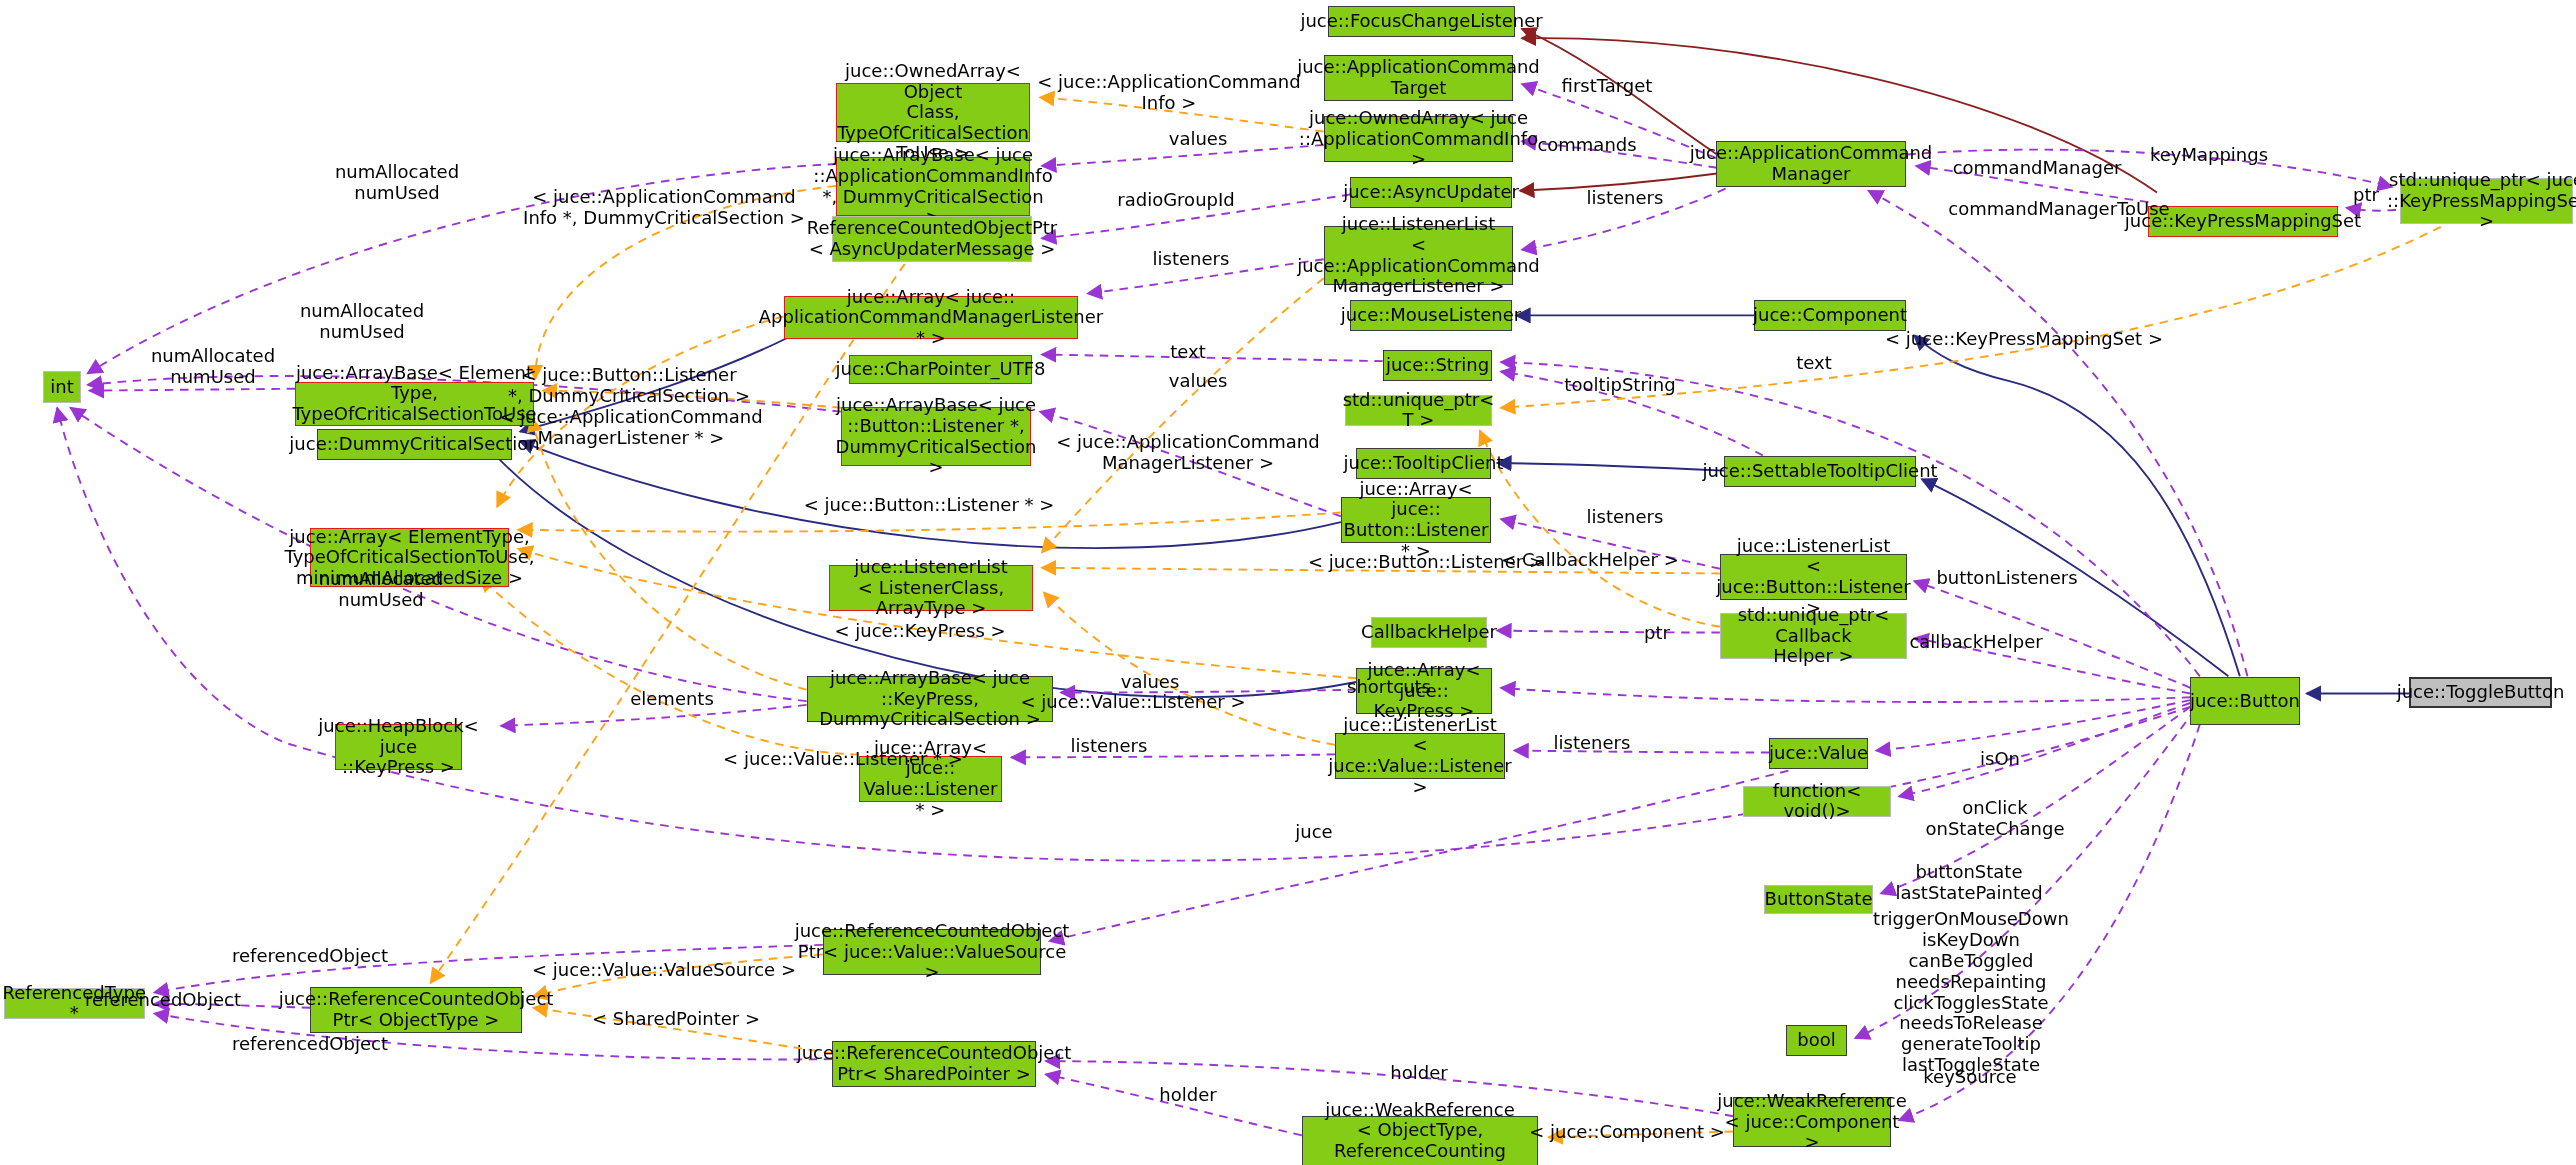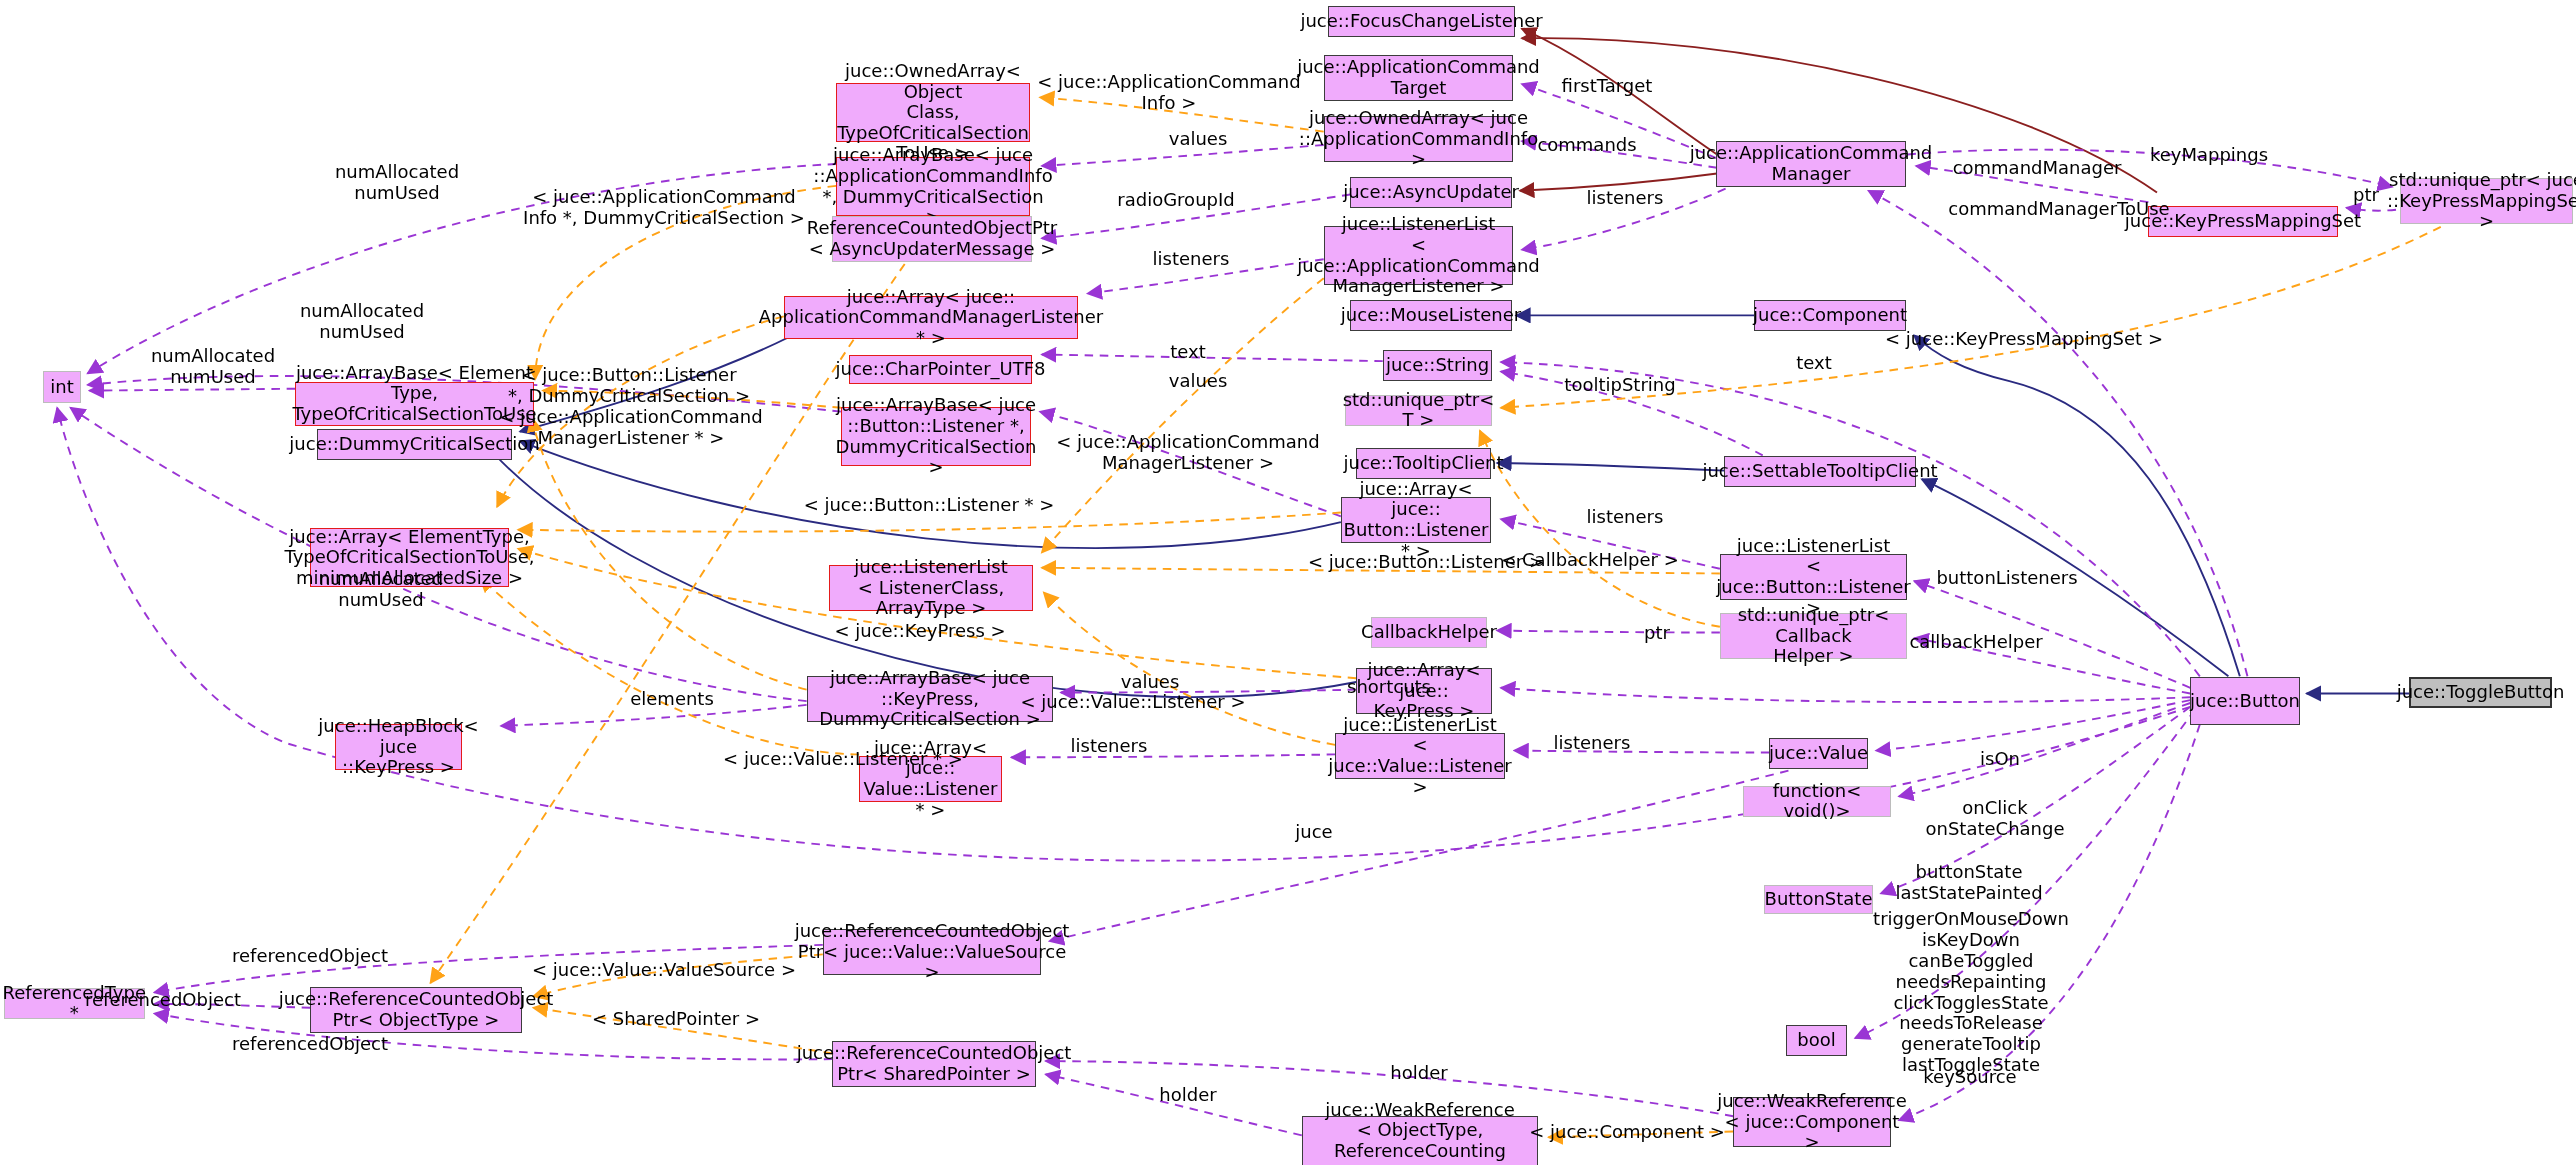--- a/index.html
+++ b/index.html
@@ -1,19 +1,19 @@
 <!DOCTYPE html>
 <html style="font-size:15.2px"><head>
 <meta charset="utf-8">
 <style>
   html,body{margin:0;padding:0;background:#ffffff;}
   #canvas{position:relative;width:2576px;height:1166px;background:#fff;overflow:hidden;
           font-family:"DejaVu Sans","Liberation Sans",sans-serif;}
   #edges{position:absolute;left:0;top:0;width:2576px;height:1166px;}
-  .node{position:absolute;background:#f0abfc;border:1.5px solid #3c3c3c;color:#000;
+  .node{position:absolute;background:#84cc16;border:1.5px solid #3c3c3c;color:#000;
         font-size:18px;line-height:1.14;display:flex;align-items:center;justify-content:center;
         text-align:center;white-space:pre-line;box-sizing:border-box;padding:1px 4.8px;z-index:2;cursor:pointer;}
   .node.red{border-color:#e41b1b;margin-top:16px;}
   .node.gray{border-color:#bcbcbc;}
   .node.target{background:#bfbfbf;border:2.3px solid #333;cursor:default;}
   .elabel{position:absolute;color:#000;font-size:18px;line-height:1.16;text-align:center;
           white-space:pre-line;transform:translateX(-50%);z-index:3;}
 </style>
 </head>
 <body>

